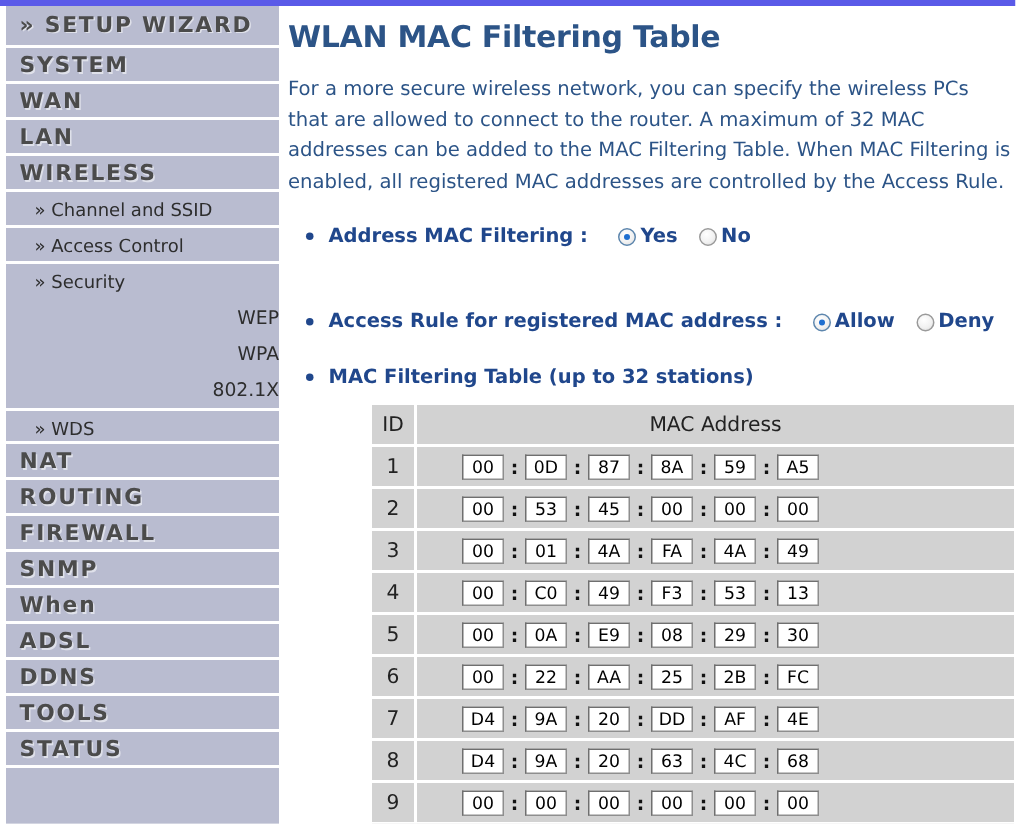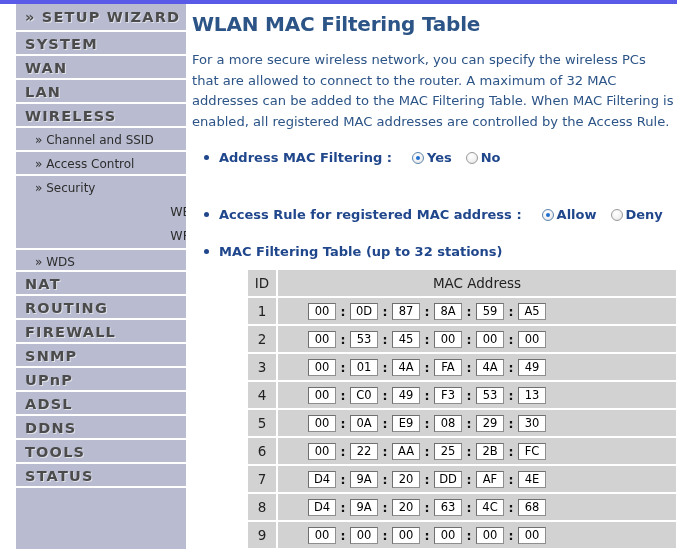--- a/index.html
+++ b/index.html
@@ -18,21 +18,21 @@
     position: absolute;
     top: 0; left: 0;
     width: 677px;
     height: 4px;
     background: #5a5ae8;
   }
   
   #sidebar {
     position: absolute;
     top: 4px;
-    left: 16px;
+    left: 4px;
     width: 182px;
     height: 545px;
     background: #b9bcd0;
     box-sizing: border-box;
   }
   .nav-main {
     height: 24px;
     line-height: 24px;
     padding-left: 9px;
     font-size: 14.5px;
@@ -234,26 +234,27 @@
     <div class="nav-main first"><span>» SETUP WIZARD</span></div>
     <div class="nav-main"><span>SYSTEM</span></div>
     <div class="nav-main"><span>WAN</span></div>
     <div class="nav-main"><span>LAN</span></div>
     <div class="nav-main"><span>WIRELESS</span></div>
     <div class="nav-sub divider-bottom"><span>» Channel and SSID</span></div>
     <div class="nav-sub divider-bottom"><span>» Access Control</span></div>
     <div class="nav-sub"><span>» Security</span></div>
     <div class="nav-leaf"><span>WEP</span></div>
     <div class="nav-leaf"><span>WPA</span></div>
+    <div class="nav-leaf"><span>802.1X</span></div>
     <div class="nav-sub divider-top divider-bottom"><span>» WDS</span></div>
     <div class="nav-main"><span>NAT</span></div>
     <div class="nav-main"><span>ROUTING</span></div>
     <div class="nav-main"><span>FIREWALL</span></div>
     <div class="nav-main"><span>SNMP</span></div>
-    <div class="nav-main"><span>UPnP</span></div>
+    <div class="nav-main"><span>When</span></div>
     <div class="nav-main"><span>ADSL</span></div>
     <div class="nav-main"><span>DDNS</span></div>
     <div class="nav-main"><span>TOOLS</span></div>
     <div class="nav-main"><span>STATUS</span></div>
     <div id="sidebar-filler"></div>
   </div>
 
 <div id="main">
   <div id="page-title">WLAN MAC Filtering Table</div>
   <div id="intro">For a more secure wireless network, you can specify the wireless PCs

